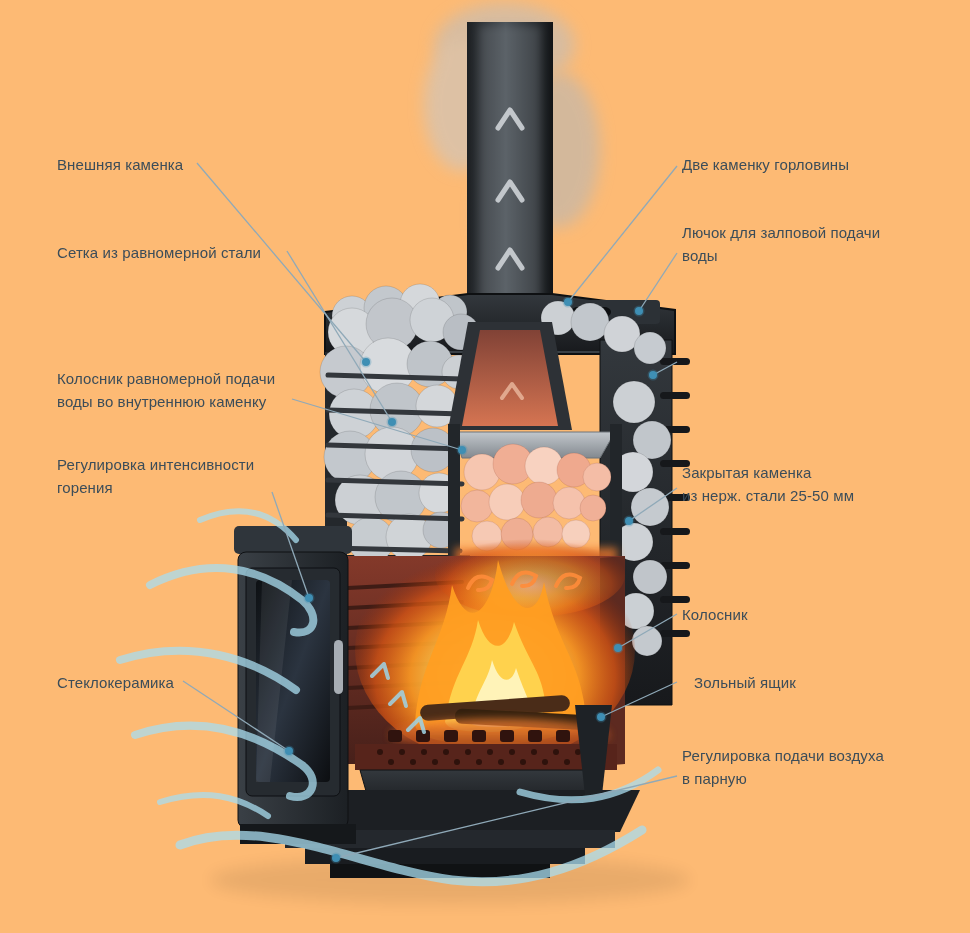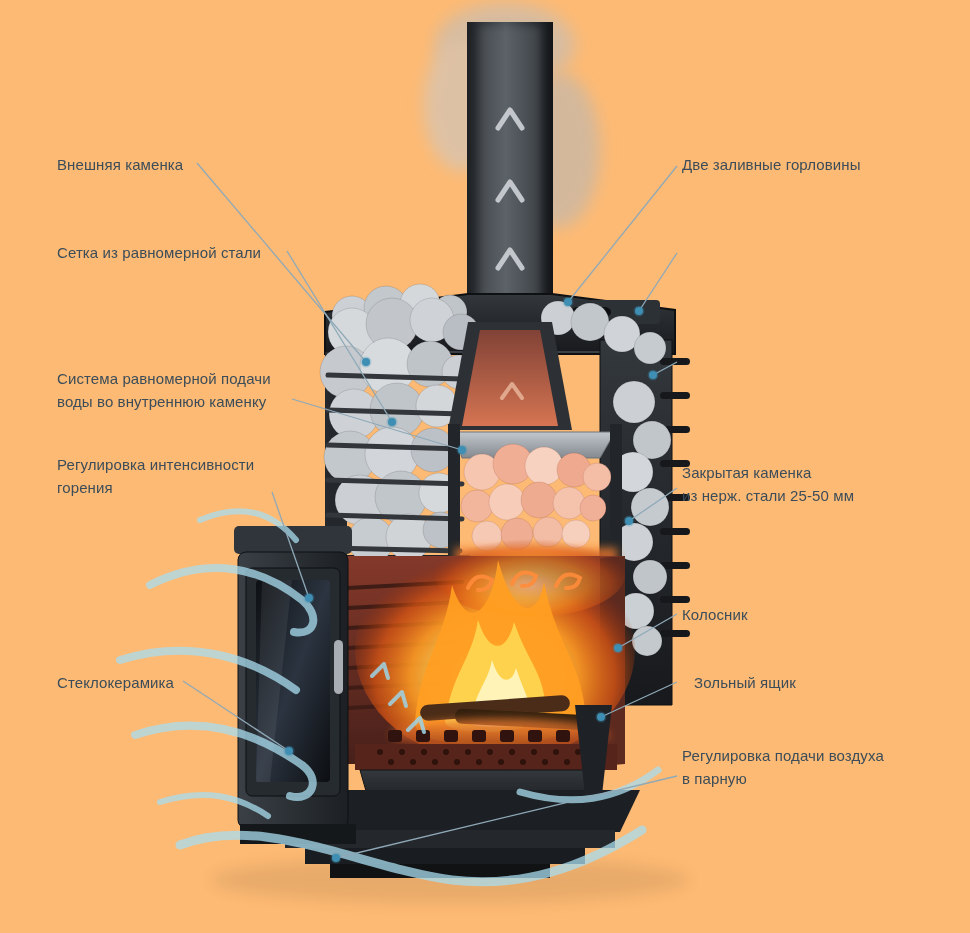--- a/index.html
+++ b/index.html
@@ -333,27 +333,29 @@
       <circle cx="653" cy="375" r="4"></circle>
       <circle cx="629" cy="521" r="4"></circle>
       <circle cx="618" cy="648" r="4"></circle>
       <circle cx="601" cy="717" r="4"></circle>
       <circle cx="336" cy="858" r="4"></circle>
     </g>
   </svg>
 
   <div class="label" style="left:57px;top:154px;">Внешняя каменка</div>
   <div class="label" style="left:57px;top:242px;">Сетка из равномерной стали</div>
-  <div class="label" style="left:57px;top:368px;">Система равномерной подачи
+  <div class="label" style="left:57px;top:368px;">Колосник равномерной подачи
 воды во внутреннюю каменку</div>
   <div class="label" style="left:57px;top:454px;">Регулировка интенсивности
 горения</div>
   <div class="label" style="left:57px;top:672px;">Стеклокерамика</div>
 
-  <div class="label" style="left:682px;top:154px;">Две заливные горловины</div>
+  <div class="label" style="left:682px;top:154px;">Две каменку горловины</div>
+  <div class="label" style="left:682px;top:222px;">Лючок для залповой подачи
+воды</div>
   <div class="label" style="left:682px;top:462px;">Закрытая каменка
 из нерж. стали 25-50 мм</div>
   <div class="label" style="left:682px;top:604px;">Колосник</div>
   <div class="label" style="left:682px;top:672px;margin-left:12px;">Зольный ящик</div>
   <div class="label" style="left:682px;top:745px;">Регулировка подачи воздуха
 в парную</div>
 
 </div>
 
 </body></html>

